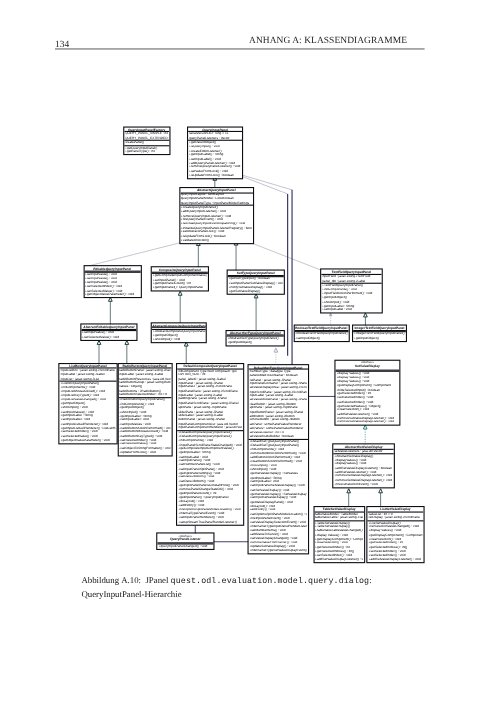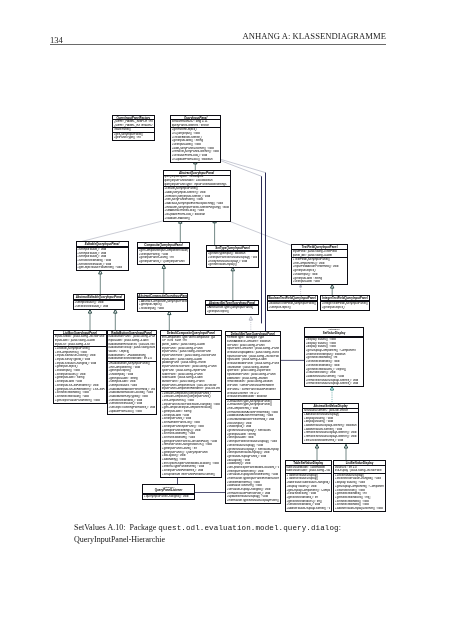--- a/index.html
+++ b/index.html
@@ -1,20 +1,20 @@
 <!DOCTYPE html>
 <html><head>
 <meta charset="utf-8">
 <style>
 html,body{margin:0;padding:0;background:#fff;}
 body{width:452px;height:640px;font-family:"Liberation Serif",serif;}
 .page{position:relative;width:452px;height:640px;background:#fff;overflow:hidden;}
 .hdr{position:absolute;left:50px;top:31px;width:336px;}
 .hdr .num{position:absolute;left:0;top:4px;font-size:8.6px;color:#222;}
-.hdr .ttl{position:absolute;right:0;top:0;font-size:8.6px;color:#222;letter-spacing:0.05px;}
+.hdr .ttl{position:absolute;right:16px;top:0;font-size:8.6px;color:#222;letter-spacing:0.05px;}
 .hdr .rule{position:absolute;left:0;top:12.5px;width:336px;height:1px;background:#6a6a6a;}
 .cap{position:absolute;left:74px;top:521.5px;width:296px;font-size:8.0px;line-height:11.0px;color:#161616;white-space:pre-wrap;}
 .mono{font-family:"Liberation Mono",monospace;font-size:7.55px;letter-spacing:0.1px;}
 #diagram{position:absolute;left:0;top:0;width:452px;height:640px;}
 .umlbox{position:absolute;box-sizing:border-box;background:#fff;
   outline:0.6px solid #0d0d14;outline-offset:-0.3px;
   font-family:"Liberation Sans",sans-serif;overflow:hidden;}
 .umlbox .ttl{text-align:center;font-size:2.92px;line-height:4.1px;font-weight:bold;
   padding:0;color:#000;white-space:nowrap;height:4.3px;position:relative;}
 .umlbox .ttl::after{content:'';position:absolute;left:0;right:0;bottom:0;height:0.6px;background:#0d0d14;}
@@ -493,14 +493,14 @@
         </div>
       </div>
       <div class="umlbox stereo" style="left: 143.3px; top: 485.3px; width: 50.5px;">
         <div class="ttl"><span class="st">«interface»</span><span>QueryPanelListener</span></div>
         <div class="comp" style="height: 0.6px;"></div>
         <div class="comp">
           <div class="row m">queryInputPanelChanged() : void</div>
         </div>
       </div>
     </div>
-  <div class="cap"><span>SetValues A.10:  Package </span><span class="mono">quest.odl.evaluation.model.query.dialog</span><span>: QueryInputPanel-Hierarchie</span></div>
+  <div class="cap"><span>Abbildung A.10:  JPanel </span><span class="mono">quest.odl.evaluation.model.query.dialog</span><span>: QueryInputPanel-Hierarchie</span></div>
 </div>
 
 </body></html>

